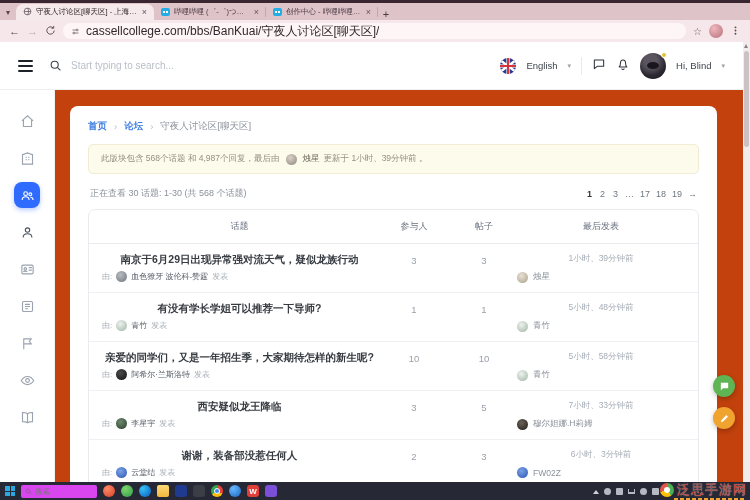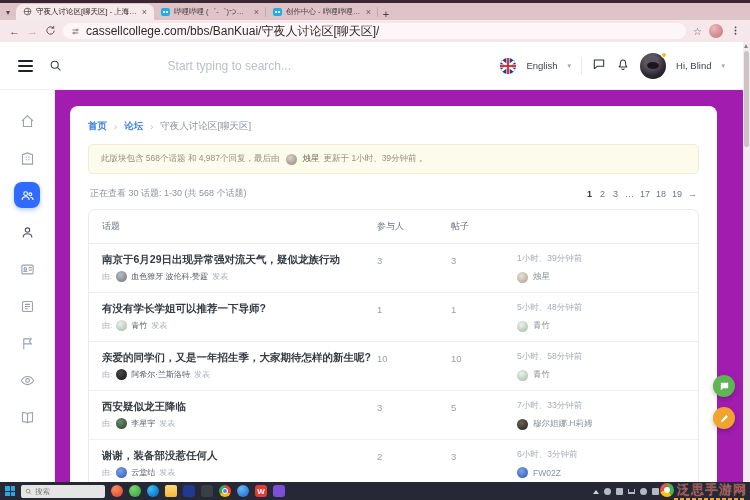--- a/index.html
+++ b/index.html
@@ -33,21 +33,21 @@
   .profdot { width:14px; height:14px; border-radius:50%; background:radial-gradient(circle at 35% 30%,#f0b7bd,#b4707c); }
   .kebab svg { width:11px; height:11px; fill:#57474e; }
 
   
   .appheader { position:absolute; top:42px; left:0; right:7px; height:48px; background:#fff;
     border-bottom:1px solid #edeff1; display:flex; align-items:center; padding:0 18px; gap:16px; }
   .burger { width:15px; display:flex; flex-direction:column; gap:3px; }
   .burger i { height:2px; background:#1d2228; border-radius:1px; }
   .hsearch { display:flex; align-items:center; gap:9px; flex:1; }
   .hsearch svg { width:13px; height:13px; stroke:#3c434b; fill:none; stroke-width:2; }
-  .hsearch input { border:none; outline:none; font-size:12px; color:#444; width:220px; font-family:inherit; background:transparent;text-align:right; }
+  .hsearch input { border:none; outline:none; font-size:10px; color:#444; width:220px; font-family:inherit; background:transparent; }
   .hsearch input::placeholder { color:#b9bfc7; }
   .hright { display:flex; align-items:center; gap:10px; }
   .flag { width:16px; height:16px; flex:none; }
   .lang { font-size:9.5px; color:#3e454d; }
   .chev { font-size:7px; color:#9aa2ab; }
   .vdiv { width:1px; height:18px; background:#e7e9ec; }
   .hicon svg { width:14px; height:14px; stroke:#2e343b; fill:none; stroke-width:1.8; }
   .uavatar { width:26px; height:26px; border-radius:50%; position:relative; flex:none;
     background:radial-gradient(circle at 42% 32%,#5b5560 0 28%,#2c2831 62%,#17141c); }
   .uavatar::after { content:""; position:absolute; left:7px; top:9px; width:12px; height:7px; border-radius:50%; background:#1a161f; }
@@ -56,38 +56,38 @@
 
   
   .sidebar { position:absolute; top:90px; left:0; width:55px; bottom:18px; background:#fff; border-right:1px solid #f0f1f4;
     display:flex; flex-direction:column; align-items:center; padding-top:18px; gap:11px; }
   .sico { width:26px; height:26px; border-radius:8px; display:flex; align-items:center; justify-content:center; color:#9aa3ae; }
   .sico svg { width:15px; height:15px; stroke:currentColor; fill:none; stroke-width:1.8; }
   .sico.active { background:#2f6bff; color:#fff; box-shadow:0 2px 5px rgba(47,107,255,.35); }
   .sico.dark { color:#4c545e; }
 
   
-  .main { position:absolute; top:90px; left:55px; right:7px; bottom:18px; background:#a21caf; overflow:hidden; }
+  .main { position:absolute; top:90px; left:55px; right:7px; bottom:18px; background:#c2410c; overflow:hidden; }
   .card { margin:16px 26px 0 15px; background:#fff; border-radius:8px; padding:14px 18px 20px; min-height:380px; }
   .crumbs { display:flex; align-items:center; gap:7px; font-size:9.5px; }
   .crumbs .lnk { color:#3d7fe0; font-weight:bold; }
   .crumbs .sep { color:#b4bac1; }
   .crumbs .cur { color:#8d949c; }
   .notice { margin-top:11px; background:#fdfbec; border:1px solid #f1ecd3; border-radius:5px;
     padding:8px 12px; font-size:8.5px; color:#95907f; display:flex; align-items:center; gap:4px; }
   .notice .na { width:11px; height:11px; border-radius:50%; background:radial-gradient(circle at 40% 35%,#d8d2c8,#8f867c); margin:0 2px; }
   .notice .nu { color:#6f6a5d; }
   .metarow { display:flex; justify-content:space-between; align-items:center; margin:13px 2px 9px; }
   .viewing { font-size:9px; color:#8b929b; }
   .pager { display:flex; gap:6px; font-size:9px; color:#6e7780; align-items:center; }
   .pager span.pg { min-width:7px; text-align:center; }
   .pager .cur { color:#30363d; font-weight:bold; }
 
   .ttable { border:1px solid #e9ebef; border-radius:7px; overflow:hidden; }
-  .trow, .thead { display:grid; grid-template-columns:1fr 74px 66px 168px; padding:9px 13px; align-items:start; }
+  .trow, .thead { display:grid; grid-template-columns:1fr 74px 66px 168px; padding:9px 13px; align-items:start;text-align:center; }
   .thead { font-size:9px; color:#6a7280; padding:10px 13px; border-bottom:1px solid #e9ebef; }
   .trow { border-bottom:1px solid #eef0f3; }
   .trow:last-child { border-bottom:none; }
   .ttitle { font-size:10.5px; font-weight:bold; color:#363b42; line-height:1.25; }
   .byline { display:flex; align-items:center; gap:4px; margin-top:5px; font-size:8px; color:#a8afb7; }
   .byline .ba { width:11px; height:11px; border-radius:50%; flex:none; }
   .byline .bn { color:#565d66; }
   .num { font-size:9.5px; color:#99a0a9; padding-top:2px; }
   .lastcol .tm { font-size:8.5px; color:#a6adb6; }
   .lastcol .lu { display:flex; align-items:center; gap:5px; margin-top:6px; font-size:8.5px; color:#8b929b; }
@@ -112,21 +112,21 @@
   .sbar { position:absolute; top:42px; right:0; width:7px; bottom:18px; background:#f1edee; }
   .sbar .arr { position:absolute; top:2px; left:1px; width:0; height:0;
     border-left:2.5px solid transparent; border-right:2.5px solid transparent; border-bottom:4px solid #8d8186; }
   .sbar .thumb { position:absolute; top:9px; left:1px; width:5px; height:96px; border-radius:3px; background:#ccc2c6; }
 
   
   .taskbar { position:absolute; bottom:0; left:0; right:0; height:18px; background:#262836;
     display:flex; align-items:center; gap:6px; padding:0 5px; }
   .winlogo { width:10px; height:10px; display:grid; grid-template-columns:1fr 1fr; gap:1px; flex:none; }
   .winlogo i { background:#29a8e0; }
-  .tsearch { width:84px; height:13px; background:#e5e5e5; border-radius:2px; display:flex; align-items:center; gap:3px; padding:0 4px; flex:none;justify-content:center; }
+  .tsearch { width:76px; height:13px; background:#d946ef; border-radius:2px; display:flex; align-items:center; gap:3px; padding:0 4px; flex:none;justify-content:center; }
   .tsearch svg { width:7px; height:7px; stroke:#666; fill:none; stroke-width:2; flex:none; }
   .tsearch input { border:none; outline:none; width:100%; font-size:7.5px; color:#333; background:transparent; font-family:inherit; }
   .tsearch input::placeholder { color:#777; }
   .tapp { width:12px; height:12px; border-radius:3px; flex:none; position:relative; }
   .tapp.round { border-radius:50%; }
   .a-red { background:radial-gradient(circle at 35% 30%,#ff8a65,#d3402a); }
   .a-grn { background:radial-gradient(circle at 35% 30%,#7ed56f,#2f9e44); }
   .a-edge { background:radial-gradient(circle at 30% 30%,#35c3f3,#0a59c0); }
   .a-fold { background:linear-gradient(#ffd978,#f2b93c); border-radius:2px; }
   .a-navy { background:#1f3a8f; }
@@ -334,20 +334,21 @@
           <span class="pg">19</span>
           <span class="pg">→</span>
         </div>
       </div>
 
       <div class="ttable">
         <div class="thead">
           <span>话题</span>
           <span>参与人</span>
           <span>帖子</span>
+          <span>最后发表</span>
         </div>
 
         <div class="trow">
           <div>
             <div class="ttitle">南京于6月29日出现异常强对流天气，疑似龙族行动</div>
             <div class="byline">
               <span>由:</span>
               <span class="ba av-gray"></span>
               <span class="bn">血色獠牙 波伦科-赞霆</span>
               <span>发表</span>

